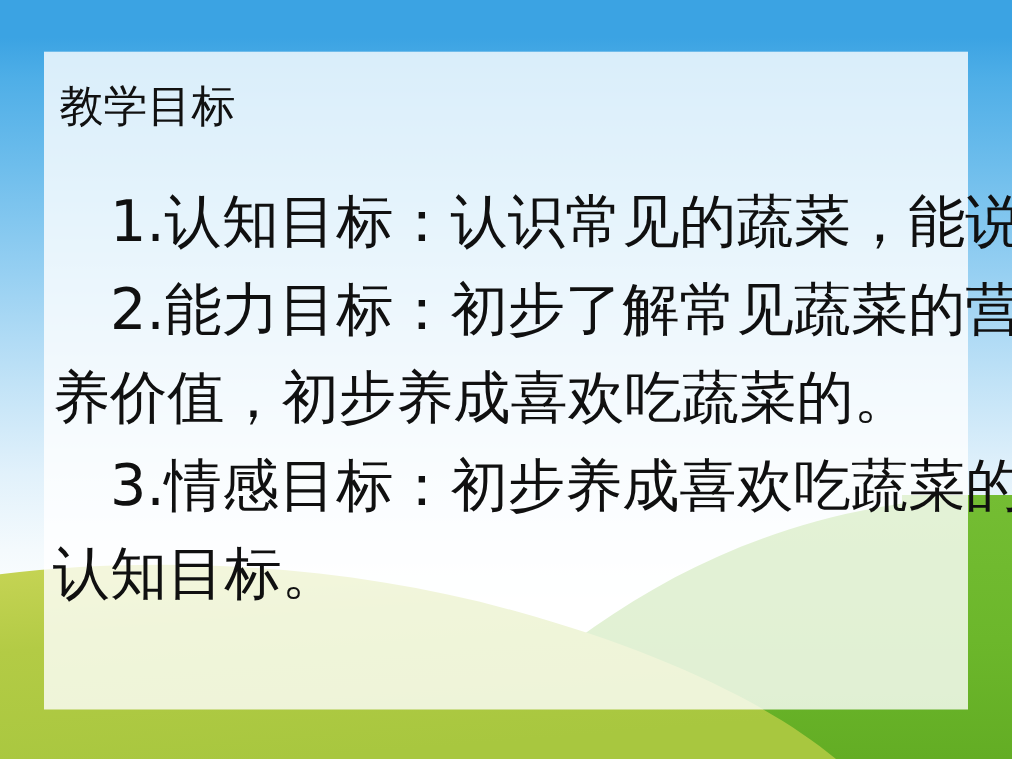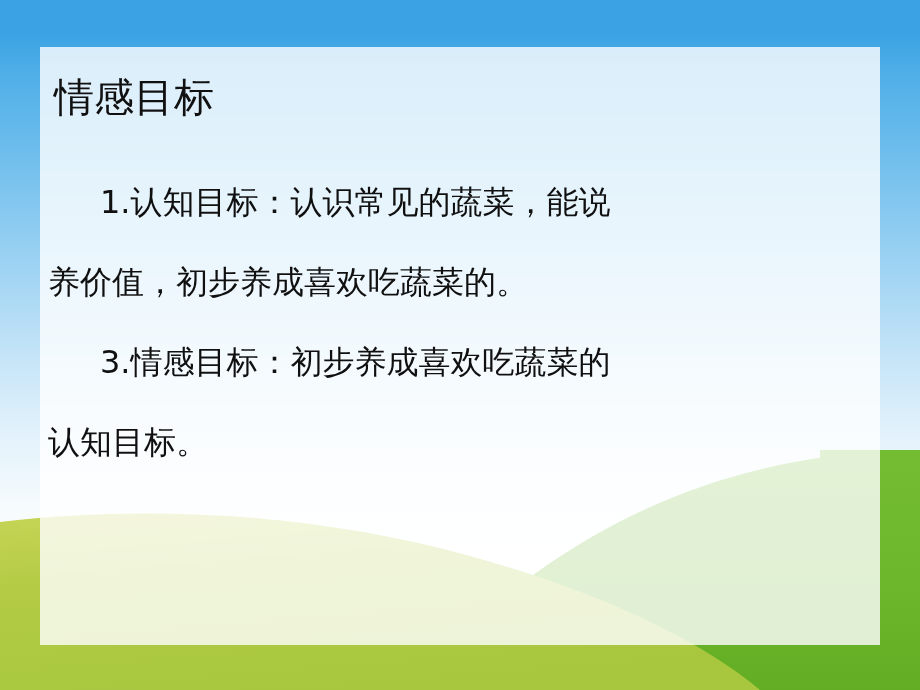--- a/index.html
+++ b/index.html
@@ -91,21 +91,21 @@
     font-family: "DejaVu Sans", "Liberation Sans", sans-serif;
     letter-spacing: 0px;
     white-space: nowrap;
   }
 
   .body-text {
     position: absolute;
     left: 8px;
     top: 115px;
     width: 826px;
-    font-size: 32px;
+    font-size: 52px;
     line-height: 80px;
     color: #101010;
     font-family: "DejaVu Sans", "Liberation Sans", sans-serif;
   }
 
   .para {
     margin: 0;
     padding: 0;
     text-indent: 0;
     white-space: nowrap;
@@ -141,26 +141,27 @@
           <stop offset="100%" stop-color="#a8c73f"></stop>
         </linearGradient>
       </defs>
       <path d="M0,92 C150,74 320,84 470,126 C600,162 700,210 760,260 L0,260 Z" fill="url(#gFront)"></path>
     </svg>
   </div>
 
   <div class="panel">
     <div class="panel-inner">
 
-      <div class="title">情感目标</div>
+      <div class="title">教学目标</div>
 
       <div class="body-text">
 
         <div class="para" style="padding-left: 52px;">1.认知目标：认识常见的蔬菜，能说</div>
 
+        <div class="para" style="padding-left: 52px;">2.能力目标：初步了解常见蔬菜的营</div>
         <div class="para">养价值，初步养成喜欢吃蔬菜的。</div>
 
         <div class="para" style="padding-left: 52px;">3.情感目标：初步养成喜欢吃蔬菜的</div>
         <div class="para">认知目标。</div>
 
       </div>
     </div>
   </div>
 
 </div>

